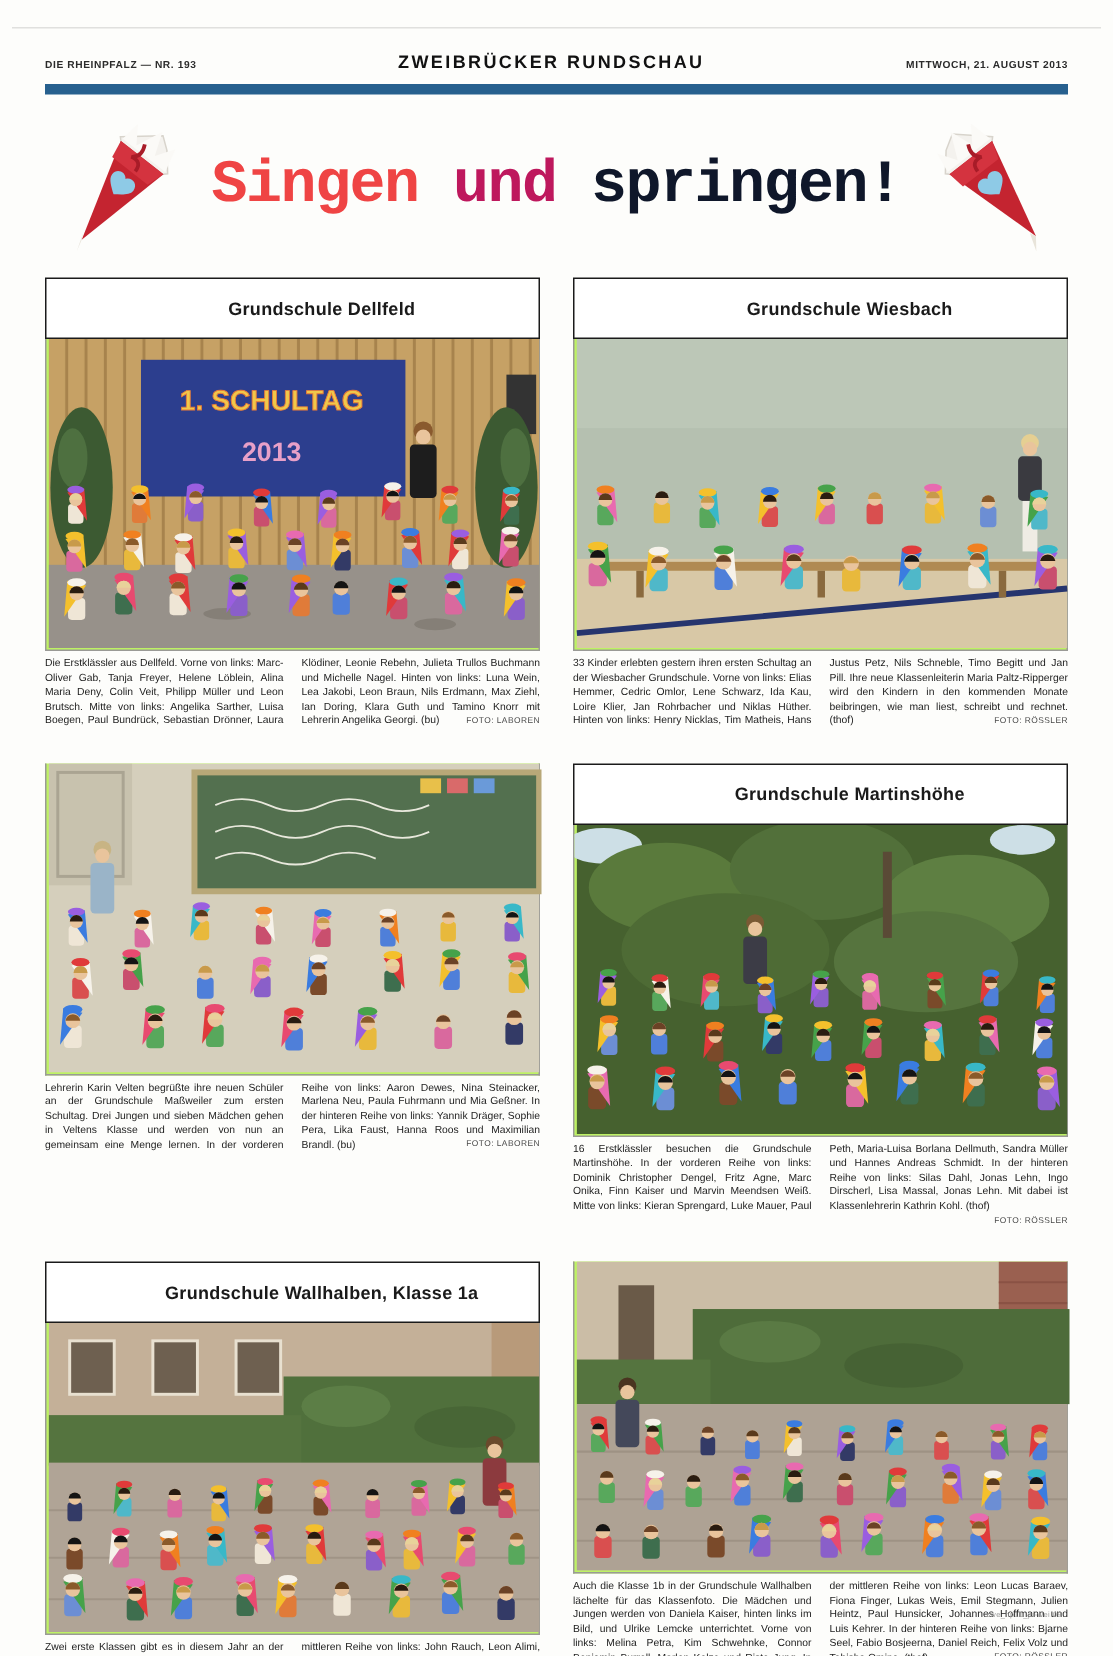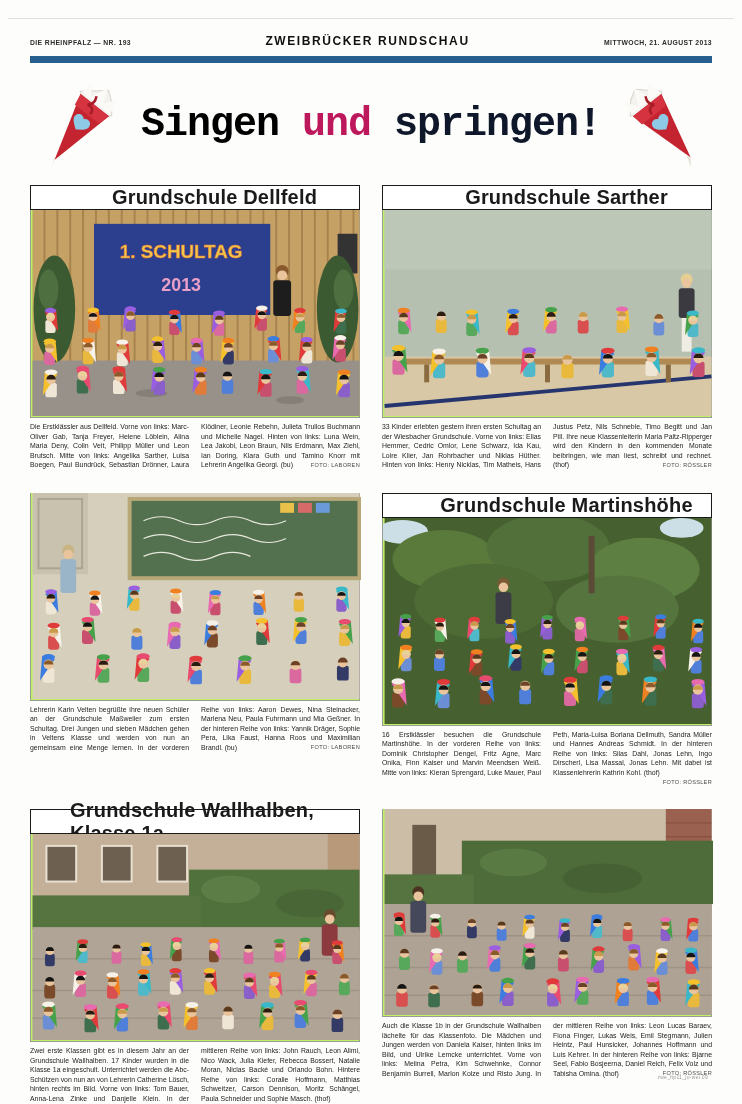--- a/index.html
+++ b/index.html
@@ -15,36 +15,36 @@
   .mast-side{font-size:6.8px;font-weight:bold;letter-spacing:.4px;color:#2b2b2b;white-space:nowrap;}
   .mast-title{font-size:12px;font-weight:bold;letter-spacing:1.6px;color:#111;margin:0 10px;white-space:nowrap;}
   .mast-rule{position:absolute;top:56px;left:30px;right:30px;height:7px;background:#27608e;}
   
   .headline-row{position:absolute;top:68px;left:30px;right:30px;height:116px;}
   .headline{
     position:absolute;left:0;right:0;top:34px;text-align:center;margin:0;
     font-family:"Liberation Mono","DejaVu Sans Mono",monospace;
     font-size:40px;font-weight:bold;letter-spacing:-1px;
   }
-  .hl-blue{color:#000000;}
+  .hl-blue{color:#ef4444;}
   .hl-green{color:#be185d;}
   .hl-black{color:#0f172a;}
   .cone-art{position:absolute;top:4px;width:112px;height:110px;}
   .cone-left{left:-6px;}
   .cone-right{right:-6px;}
   
   .grid{
     position:absolute;top:185px;left:30px;width:682px;
     display:grid;grid-template-columns:330px 330px;column-gap:22px;row-gap:23px;
   }
   .section{width:330px;}
   .sec-title{
-    box-sizing:border-box;height:25px;border:1px solid #1a1a1a;background:#fff;
+    box-sizing:border-box;height:41px;border:1px solid #1a1a1a;background:#fff;
     display:flex;align-items:center;justify-content:center;
-    font-size:20px;font-weight:bold;letter-spacing:.2px;padding-left:39px;
+    font-size:12px;font-weight:bold;letter-spacing:.2px;padding-left:39px;
   }
   .photo{box-sizing:border-box;width:330px;height:208px;border:1px solid #9a9a96;border-top:none;background:#bef264;line-height:0;}
   .photo svg{display:block;}
   .caption{
     margin-top:4px;font-size:6.9px;line-height:1.38;text-align:justify;
     column-count:2;column-gap:12px;color:#1c1c1c;min-height:40px;
   }
   .credit{float:right;font-size:5.6px;color:#4a4a4a;letter-spacing:.3px;margin-left:6px;margin-top:1.5px;}
   .prod-marker{position:absolute;right:34px;bottom:24px;font-size:5px;color:#9a9a98;letter-spacing:.3px;}
 </style>
@@ -247,21 +247,21 @@
               <ellipse cx="314.6" cy="163.9" rx="6.3" ry="2.9" fill="#f08020"></ellipse>
               <circle cx="314.6" cy="171.2" r="4.8" fill="#e9c49c"></circle>
               <path d="M 309.7 171.2 A 4.8 4.8 0 0 1 319.4 171.2 Z" fill="#141414"></path>
             </g>
         </svg>
       </div>
       <div class="caption"><span>Die Erstklässler aus Dellfeld. Vorne von links: Marc-Oliver Gab, Tanja Freyer, Helene Löblein, Alina Maria Deny, Colin Veit, Philipp Müller und Leon Brutsch. Mitte von links: Angelika Sarther, Luisa Boegen, Paul Bundrück, Sebastian Drönner, Laura Klödiner, Leonie Rebehn, Julieta Trullos Buchmann und Michelle Nagel. Hinten von links: Luna Wein, Lea Jakobi, Leon Braun, Nils Erdmann, Max Ziehl, Ian Doring, Klara Guth und Tamino Knorr mit Lehrerin Angelika Georgi. (bu)</span><span class="credit">FOTO: LABOREN</span></div>
     </section>
 
     <section class="section">
-      <div class="sec-title">Grundschule Sarther</div>
+      <div class="sec-title">Grundschule Wiesbach</div>
       <div class="photo">
         <svg viewBox="0 0 330 208" width="330" height="206">
           <rect width="330" height="208" fill="#b5c0b0"></rect>
           <rect y="0" width="330" height="60" fill="#bcc7b7"></rect>
           <rect y="148" width="330" height="60" fill="#d8c8a6"></rect>
           <path d="M0,198 L330,168" stroke="#26356e" stroke-width="4" fill="none"></path>
           <rect x="12" y="150" width="306" height="6" fill="#b08a52"></rect>
           <rect x="40" y="156" width="5" height="18" fill="#8a6a3e"></rect>
           <rect x="162" y="156" width="5" height="18" fill="#8a6a3e"></rect>
           <rect x="284" y="156" width="5" height="18" fill="#8a6a3e"></rect>

